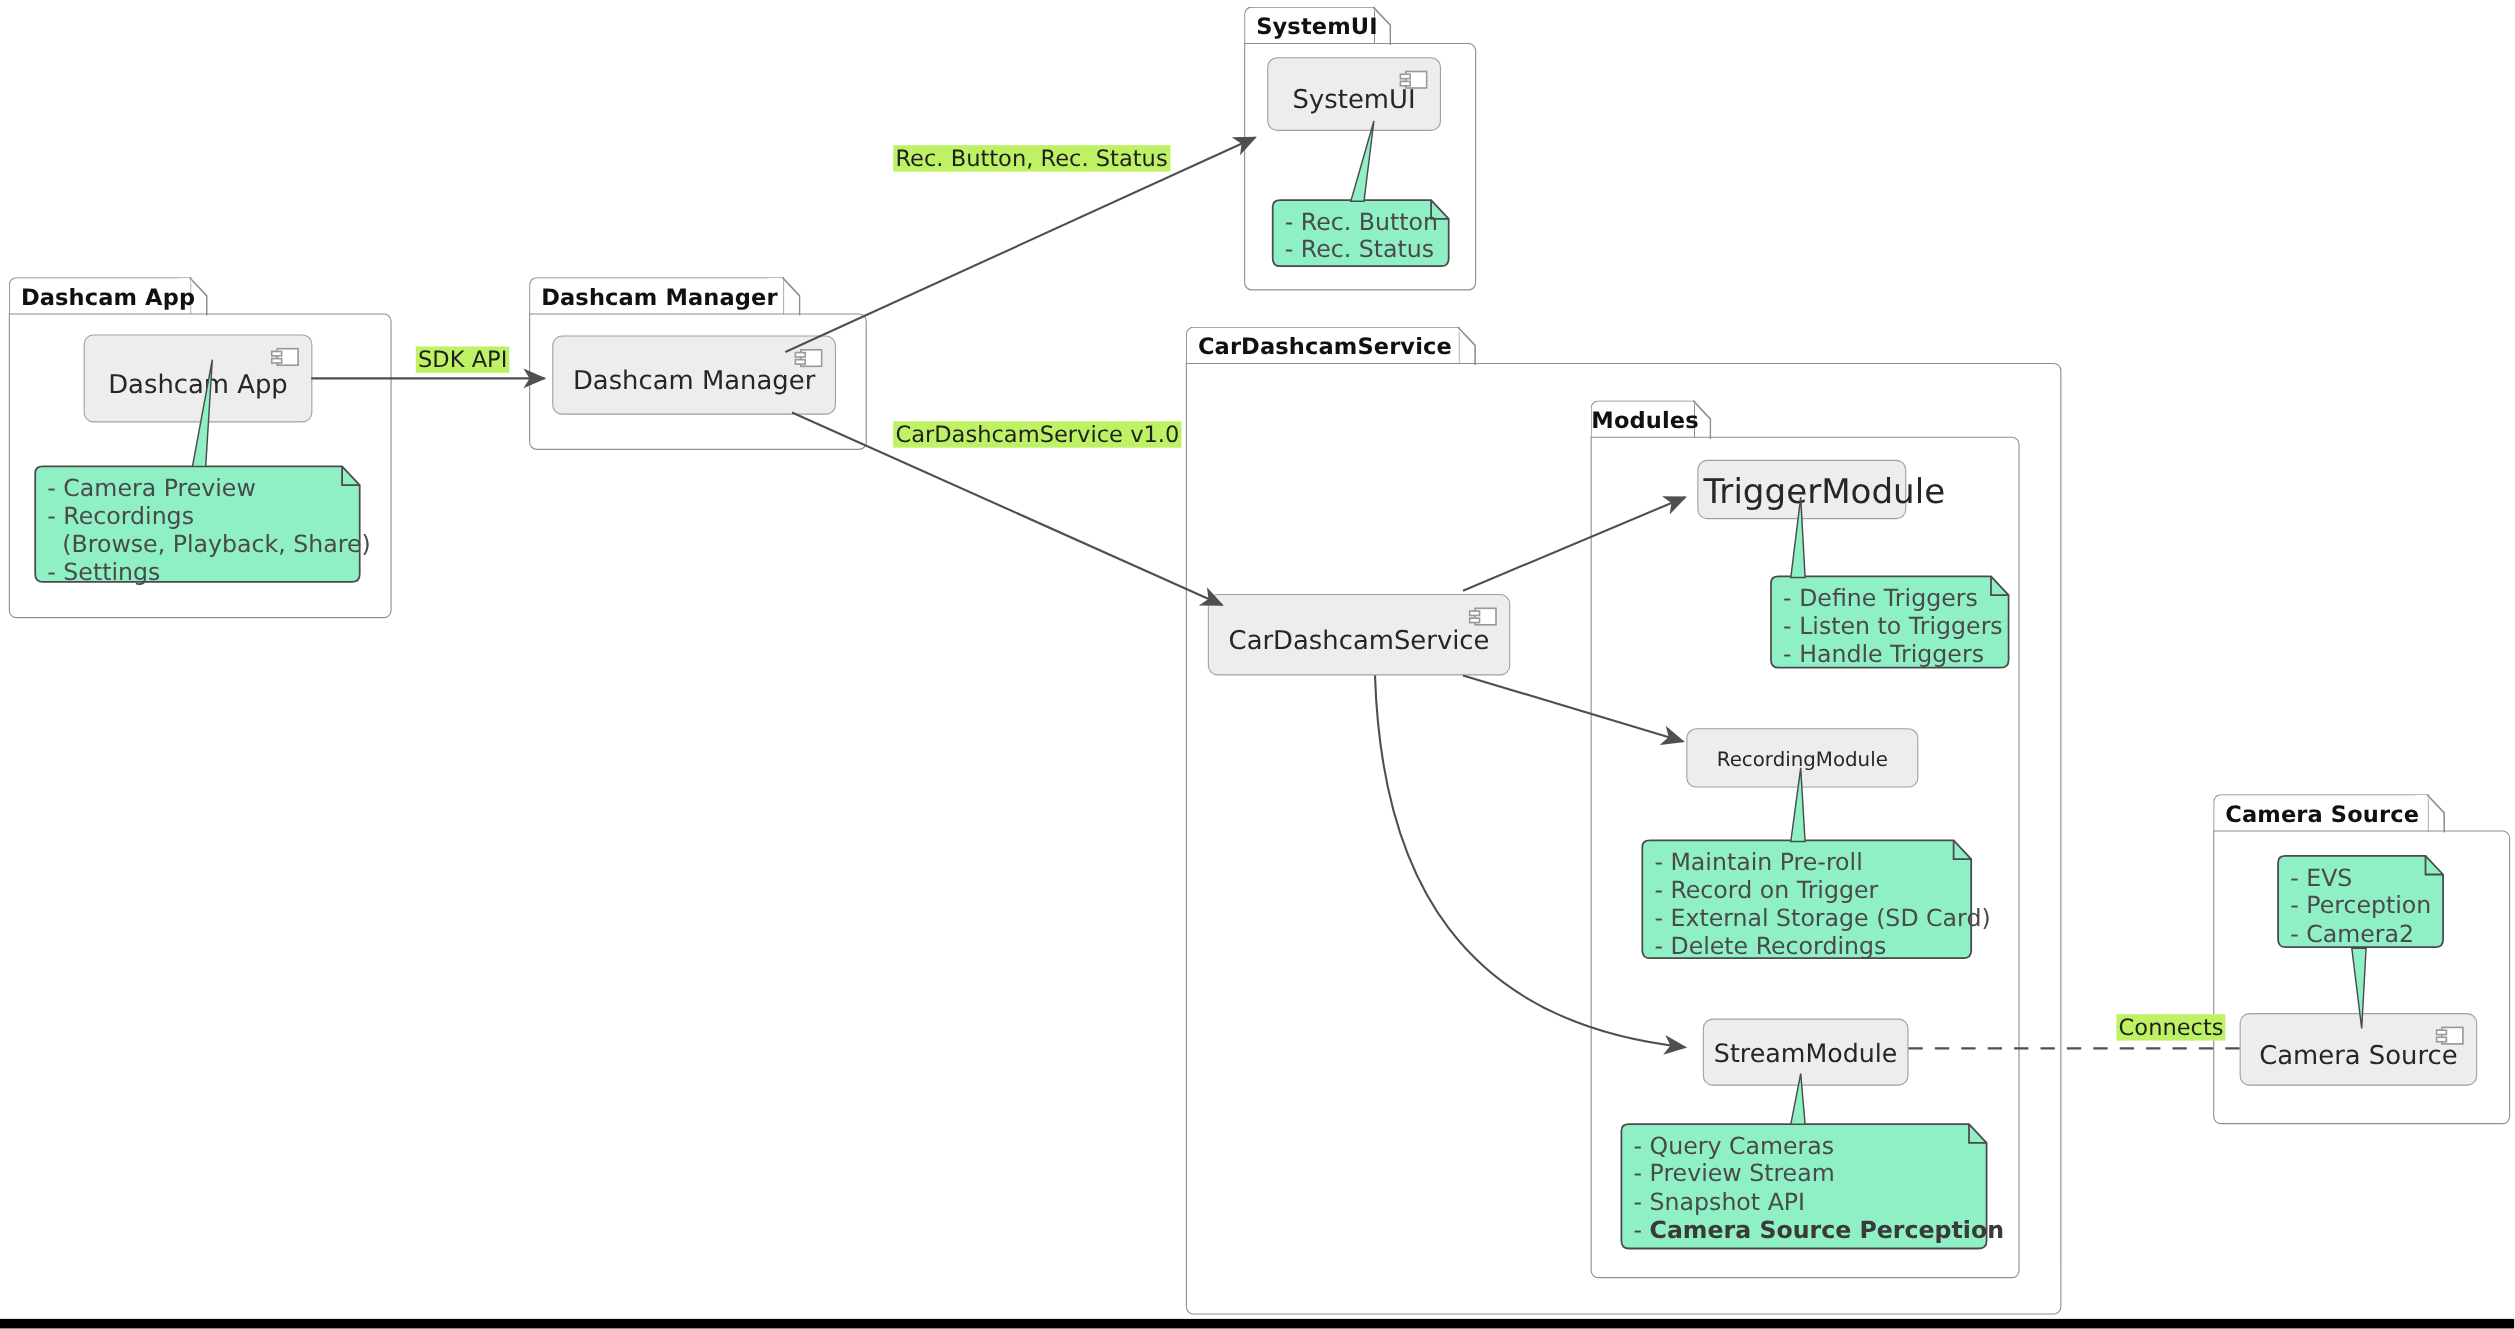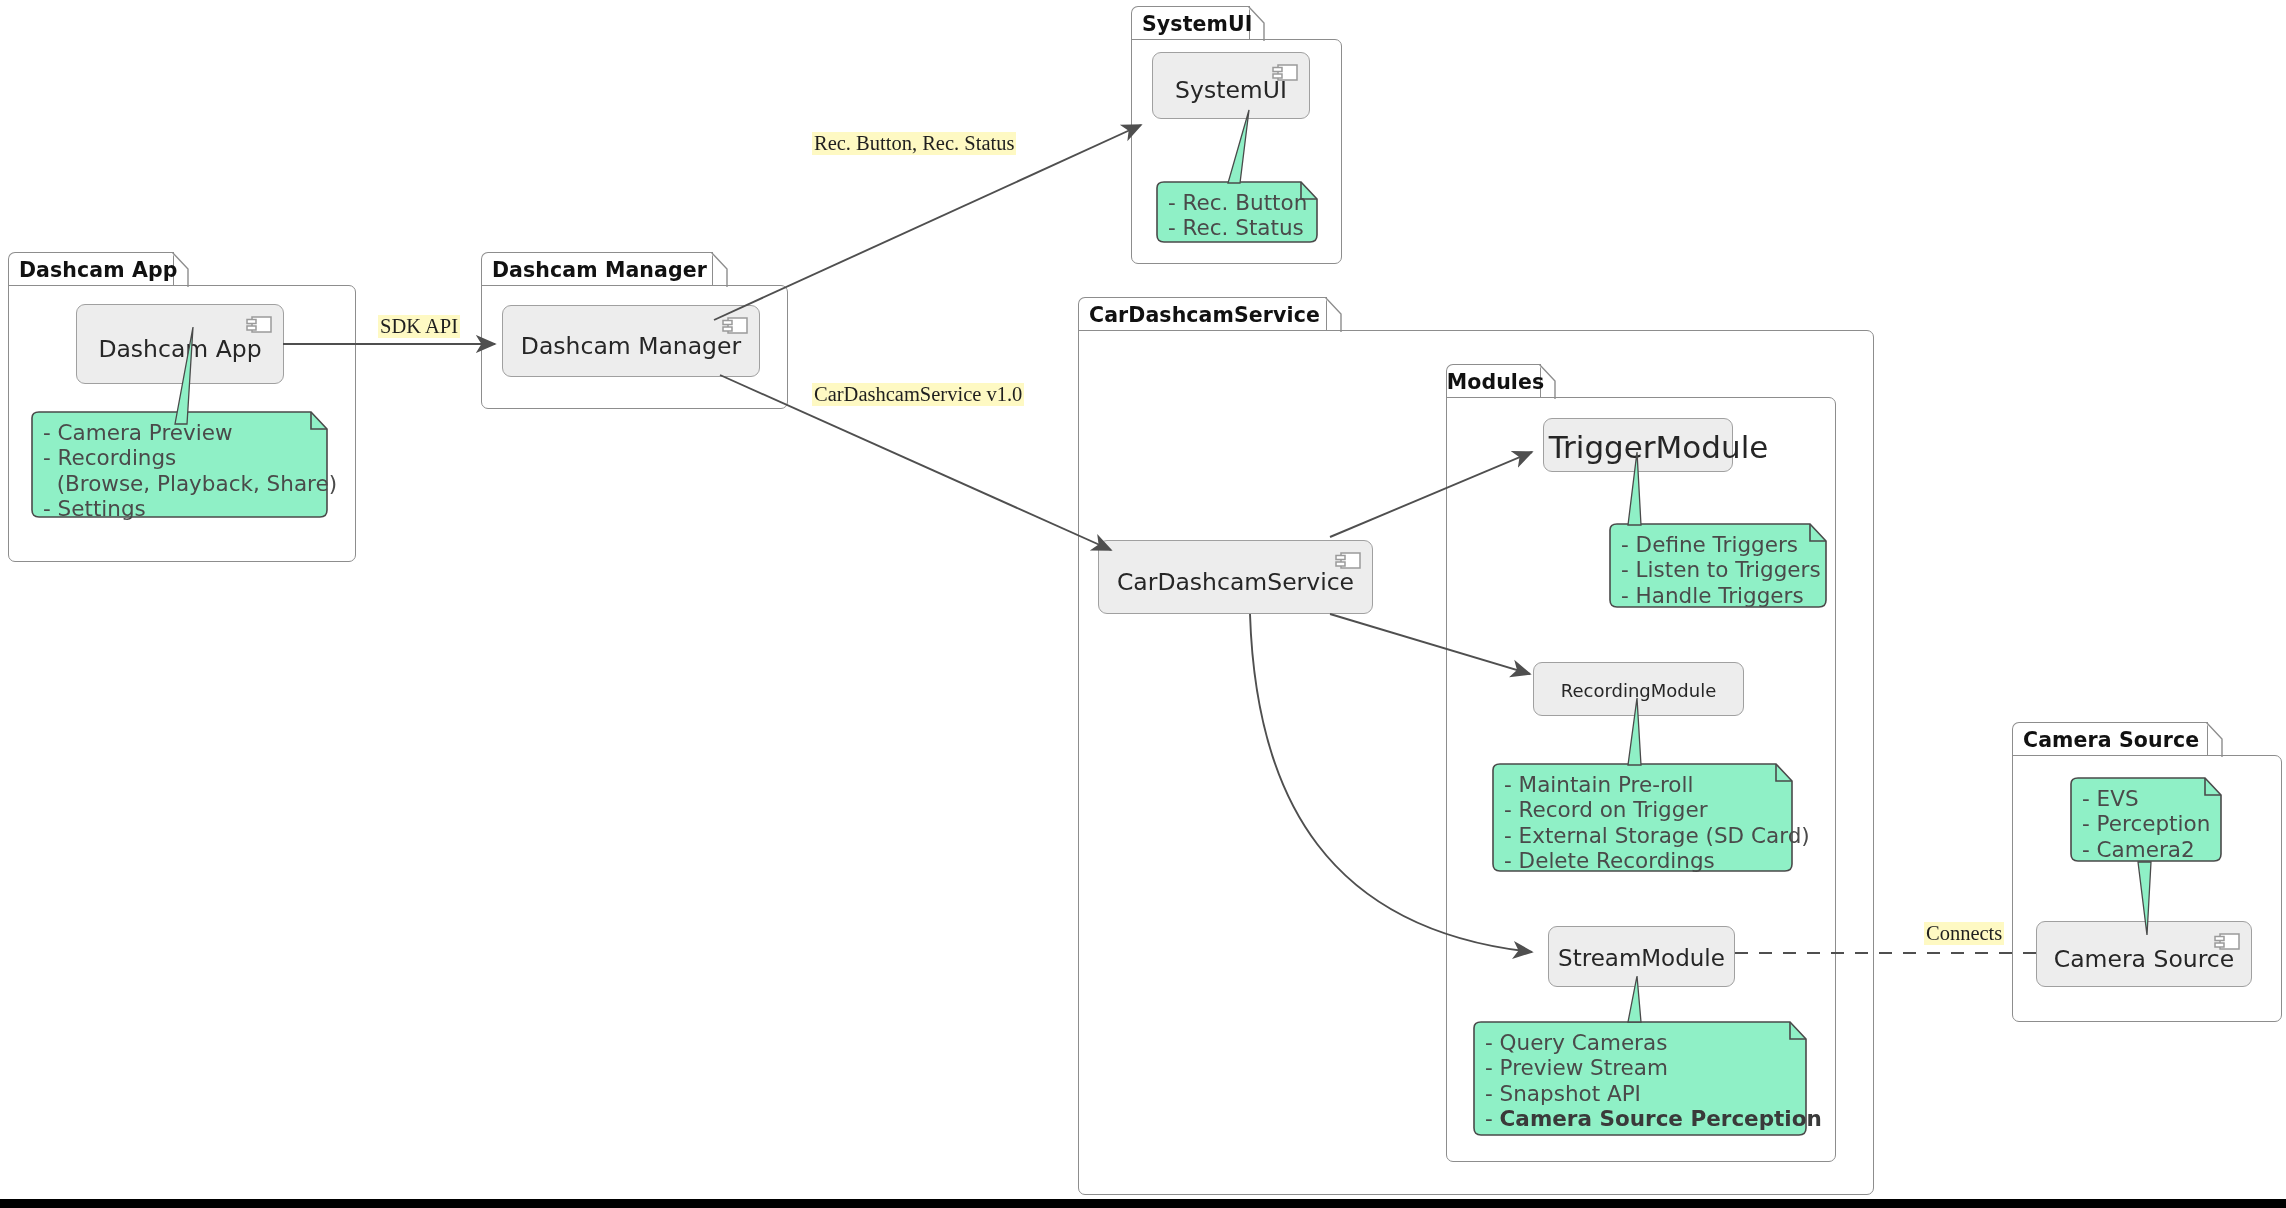--- a/index.html
+++ b/index.html
@@ -118,23 +118,22 @@
     white-space: pre;
   }
   .note-text b { color: #3a3a3a; }
   
   .edge-label {
     position: absolute;
     font-size: 20.5px;
     color: #1f1f1f;
     white-space: nowrap;
     z-index: 6;
-    background: #fef9c3;
+    background: #bef264;
     padding: 0 2px;
-    font-family: Liberation Serif, serif;
   }
   
   #bottom-strip {
     position: absolute;
     left: 0;
     bottom: 0;
     width: 2286px;
     height: 9px;
     background: #000000;
     z-index: 20;
@@ -221,21 +220,21 @@
     <span class="comp-icon">
       <svg width="26" height="20" viewBox="0 0 26 20">
         <rect x="6" y="2" width="19" height="15" fill="#ffffff" stroke="#9a9a9a" stroke-width="1.5"></rect>
         <rect x="1" y="4.5" width="9" height="4" fill="#ffffff" stroke="#9a9a9a" stroke-width="1.5"></rect>
         <rect x="1" y="11" width="9" height="4" fill="#ffffff" stroke="#9a9a9a" stroke-width="1.5"></rect>
       </svg>
     </span>
     <span class="comp-label">Dashcam App</span>
   </div>
 
-  <div class="note" style="left:28px; top:410px; width:302px; height:110px;">
+  <div class="note" style="left:28px; top:422px; width:302px; height:110px;">
     <span class="note-bg">
       <svg width="302" height="110" viewBox="0 0 302 110" preserveAspectRatio="none">
         <path d="M4,8 Q4,2 11,2 L283,2 L299,19 L299,100 Q299,107 292,107 L11,107 Q4,107 4,100 Z" fill="#8ff0c6" stroke="#4a4a4a" stroke-width="1.6"></path>
         <path d="M283,2 L283,19 L299,19" fill="none" stroke="#4a4a4a" stroke-width="1.6"></path>
       </svg>
     </span>
     <div class="note-text">- Camera Preview
 - Recordings
   (Browse, Playback, Share)
 - Settings</div>

